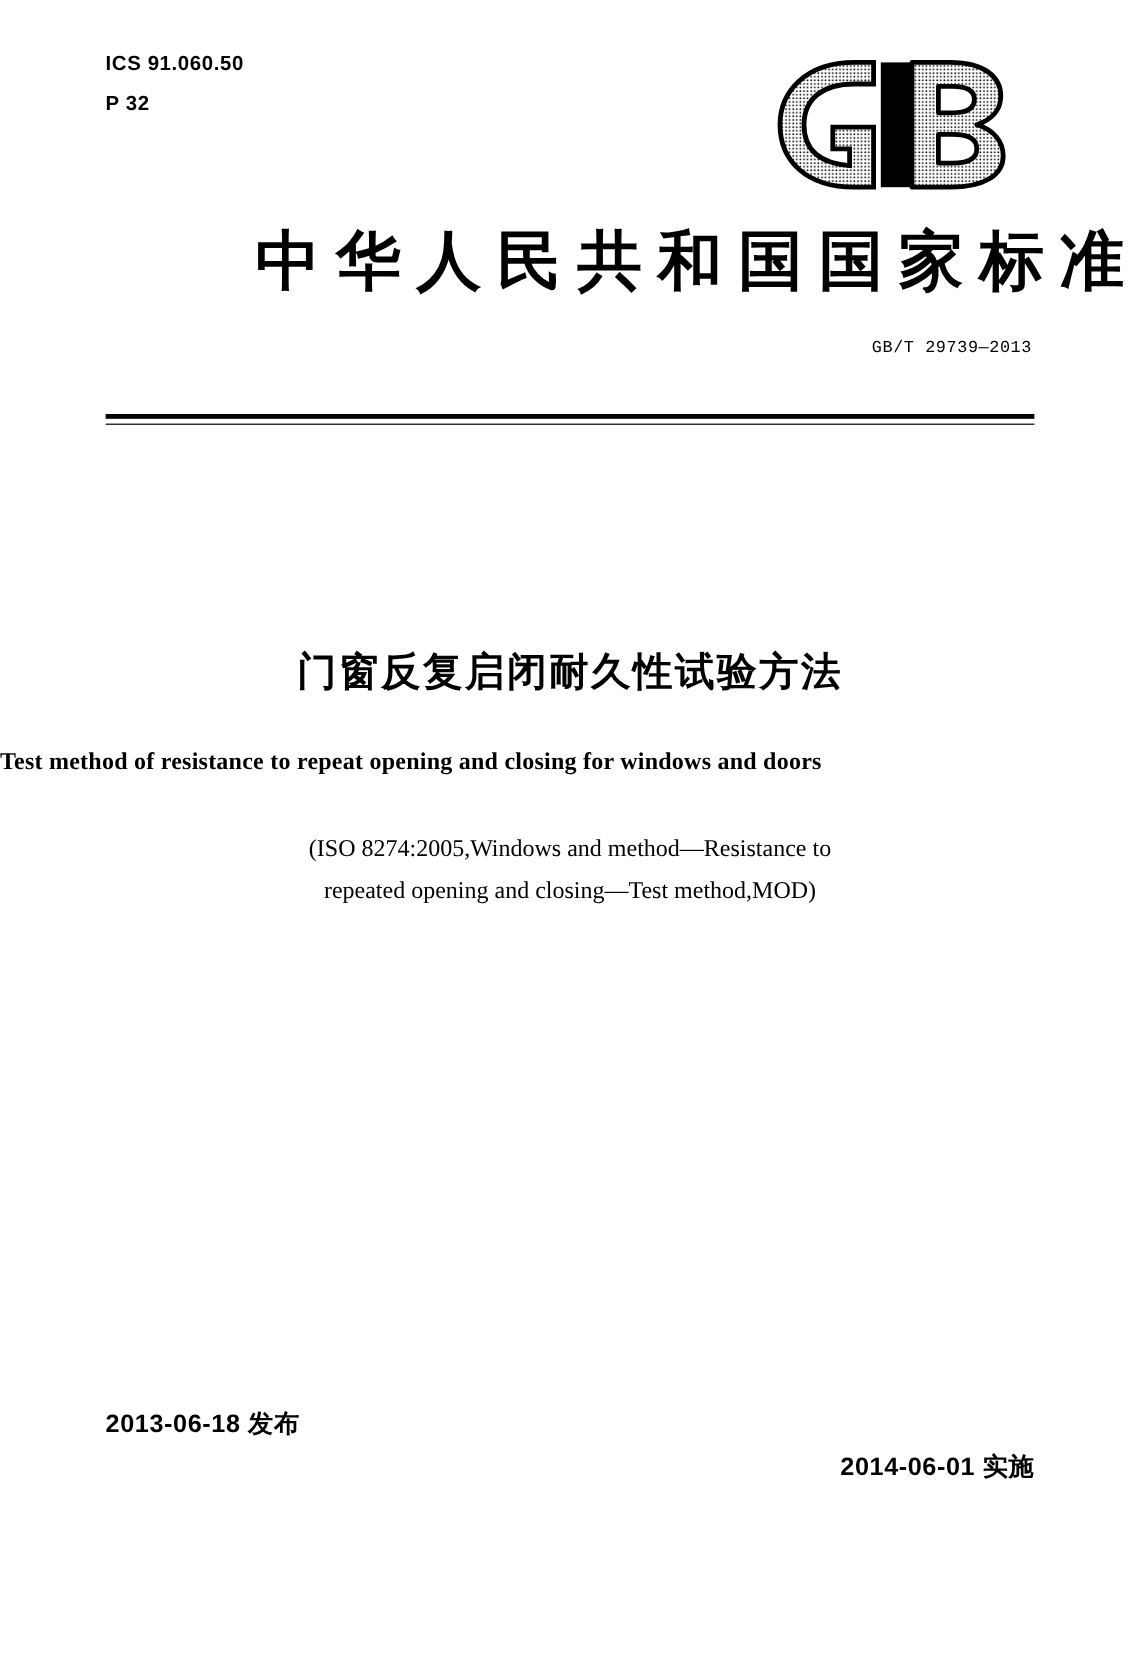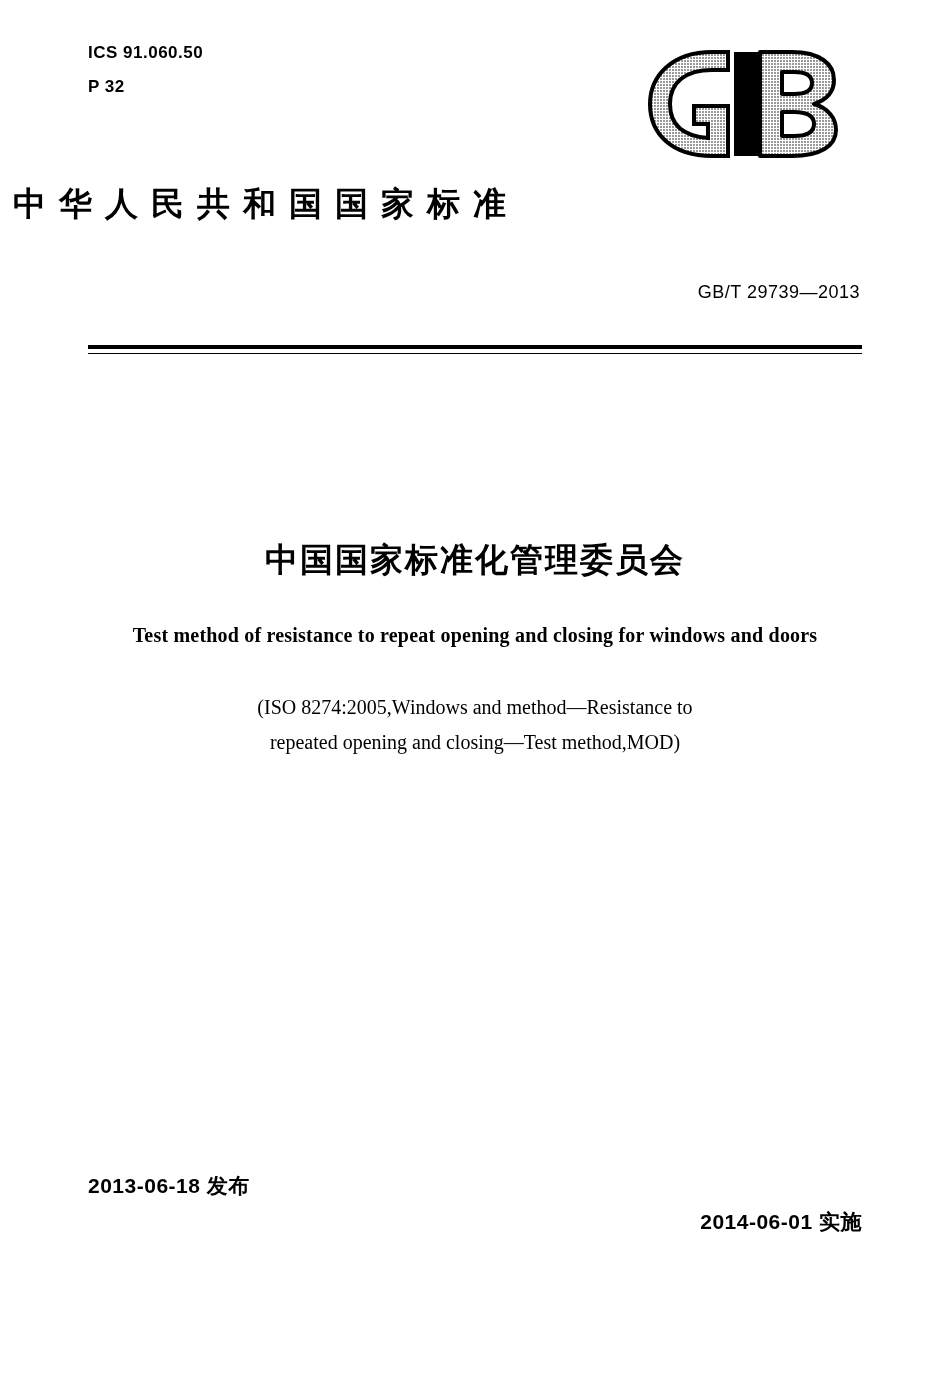--- a/index.html
+++ b/index.html
@@ -50,36 +50,36 @@
     width: 200px;
     height: 112px;
   }
 
   
   .national-title {
     position: absolute;
     left: 0;
     right: 0;
     top: 182px;
-    text-align: left;
-    font-family: "DejaVu Serif", "Liberation Serif", serif;
-    font-weight: bold;
-    font-size: 33px;
+    text-align: right;
+    font-family: "DejaVu Serif", "Liberation Serif", serif;
+    font-weight: bold;
+    font-size: 54px;
     letter-spacing: 13px;
     padding-left: 13px;
     white-space: nowrap;
   }
 
   
   .std-number {
     position: absolute;
     right: 90px;
     top: 282px;
-    font-family: Liberation Sans, sans-serif;
-    font-size: 18px;
+    font-family: Liberation Mono, monospace;
+    font-size: 14px;
     letter-spacing: 0.5px;
   }
 
   
   .rule-thick {
     position: absolute;
     left: 88px;
     right: 88px;
     top: 345px;
     height: 4px;
@@ -104,21 +104,21 @@
     font-family: "DejaVu Serif", "Liberation Serif", serif;
     font-weight: bold;
     font-size: 33px;
     letter-spacing: 2px;
   }
   .english-title {
     position: absolute;
     left: 0;
     right: 0;
     top: 624px;
-    text-align: center;
+    text-align: left;
     font-family: "Liberation Serif", serif;
     font-weight: bold;
     font-size: 20px;
     letter-spacing: 0.2px;
   }
   .iso-note {
     position: absolute;
     left: 0;
     right: 0;
     top: 690px;
@@ -221,21 +221,21 @@
     </svg>
   </div>
 
   <div class="national-title">中华人民共和国国家标准</div>
 
   <div class="std-number">GB/T 29739—2013</div>
 
   <div class="rule-thick"></div>
   <div class="rule-thin"></div>
 
-  <div class="main-title">中国国家标准化管理委员会</div>
+  <div class="main-title">门窗反复启闭耐久性试验方法</div>
   <div class="english-title">Test method of resistance to repeat opening and closing for windows and doors</div>
   <div class="iso-note">
     <div>(ISO 8274:2005,Windows and method—Resistance to</div>
     <div>repeated opening and closing—Test method,MOD)</div>
   </div>
 
   <div class="issue-date">2013-06-18 发布</div>
   <div class="effective-date">2014-06-01 实施</div>
 
 

